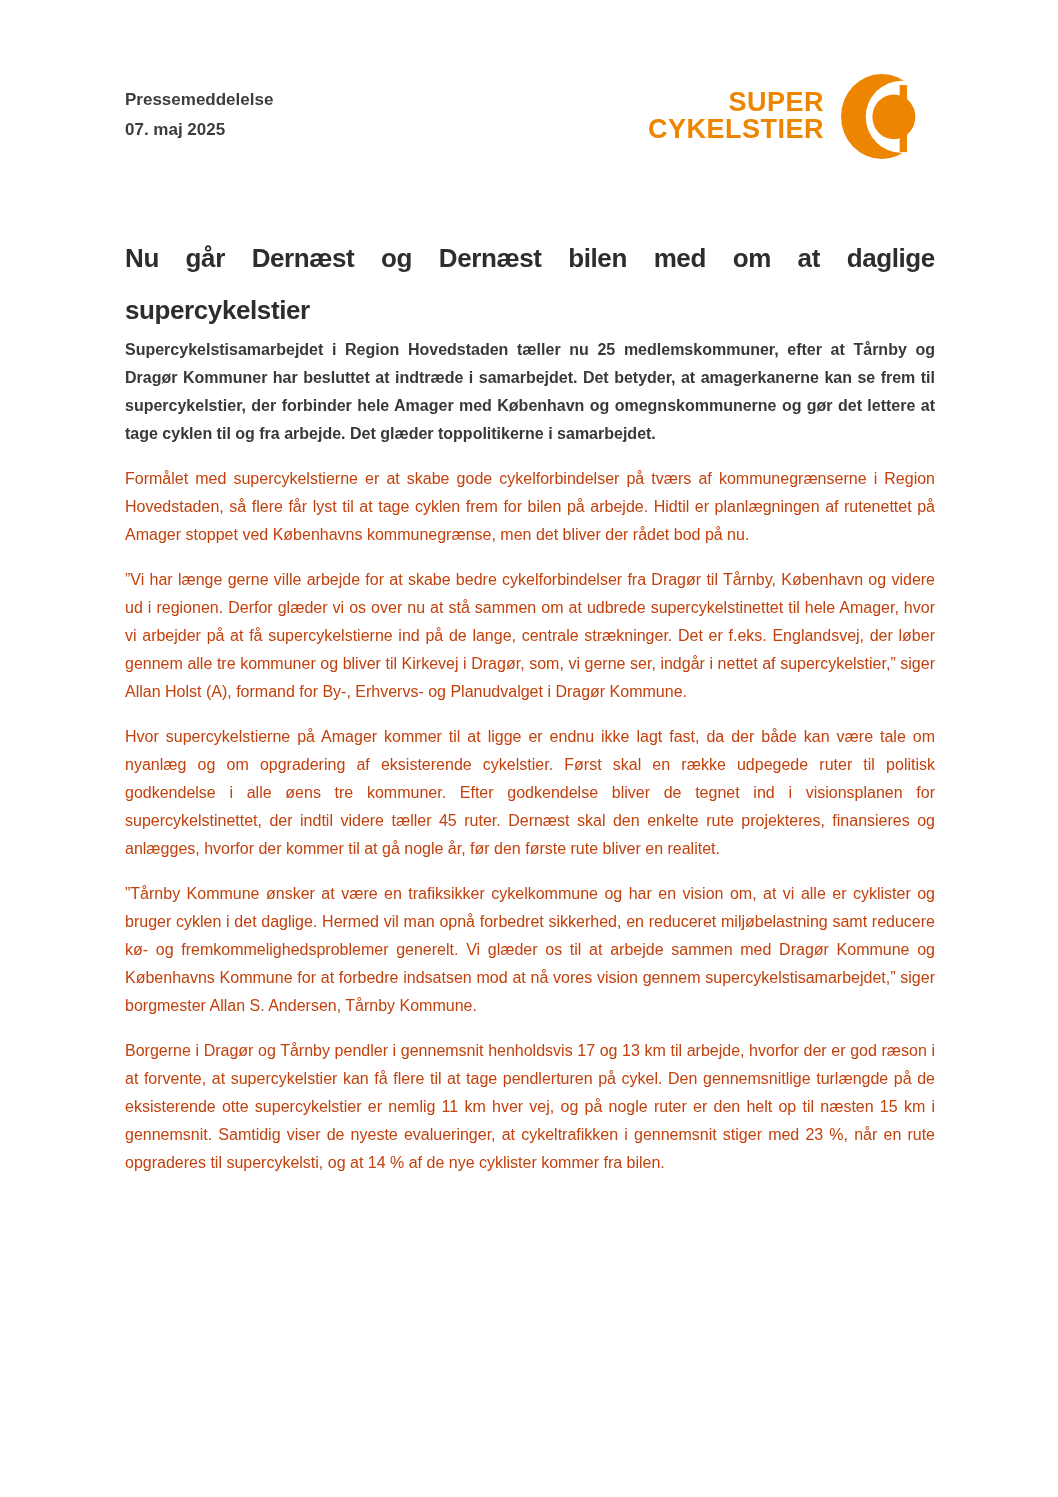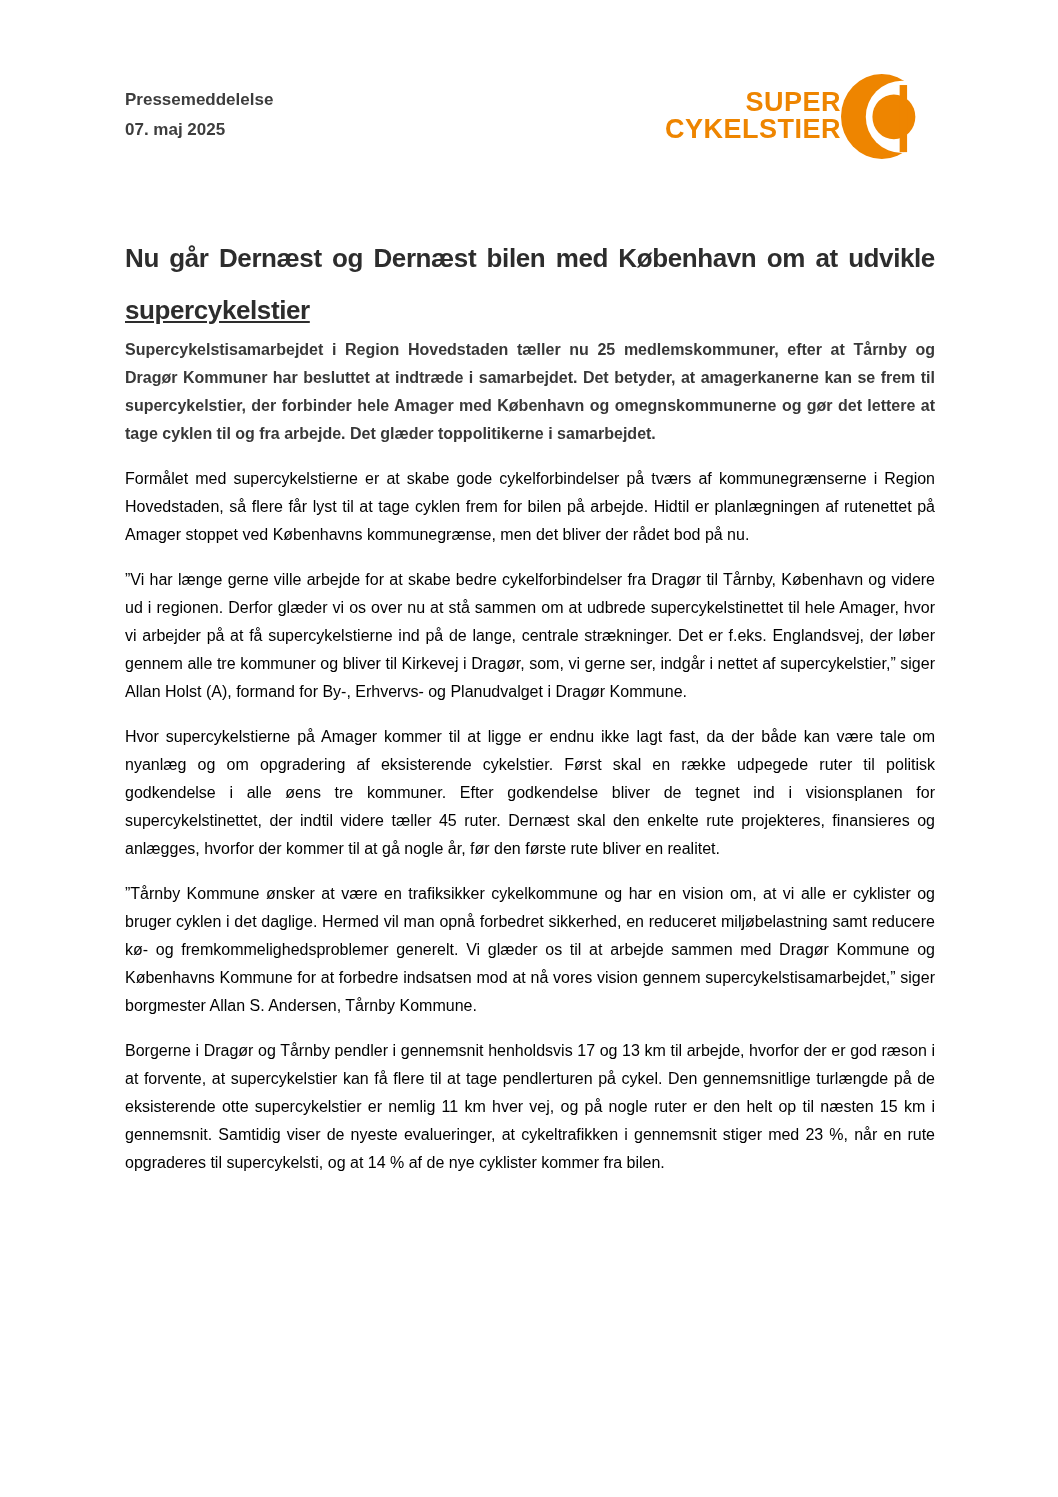--- a/index.html
+++ b/index.html
@@ -23,20 +23,21 @@
   .header-block {
     font-weight: 700;
     font-size: 17px;
     line-height: 30px;
     color: #3d3d3d;
     padding-top: 1px;
   }
   .logo {
     display: flex;
     align-items: center;
+    gap: 17px;
     margin-top: -11px;
     margin-right: 18px;
   }
   .logo-text {
     text-align: right;
     font-weight: 700;
     font-size: 27px;
     line-height: 27px;
     letter-spacing: 0.5px;
     color: #ee8500;
@@ -48,28 +49,28 @@
     line-height: 52px;
     font-weight: 700;
     color: #2d2d2d;
     letter-spacing: -0.4px;
   }
   .title-line-justified {
     display: flex;
     justify-content: space-between;
     white-space: nowrap;
   }
-  .title-line { text-align: left; text-decoration: underline; }
+  .title-line { text-align: left; }
   p.par {
     font-size: 16px;
     line-height: 28px;
     text-align: justify;
     text-justify: inter-word;
     margin: 0 0 17px 0;
-    color: #000000;
+    color: #c2410c;
   }
   p.lead {
     font-weight: 700;
     color: #383838;
   }
 </style>
 </head>
 <body>
 
 <div class="page">
@@ -96,24 +97,23 @@
 
   <h1 class="title">
     <div class="title-line-justified">
         <span>Nu</span>
         <span>går</span>
         <span>Dernæst</span>
         <span>og</span>
         <span>Dernæst</span>
         <span>bilen</span>
         <span>med</span>
-        <span>København</span>
         <span>om</span>
         <span>at</span>
-        <span>udvikle</span>
+        <span>daglige</span>
       </div>
     <div class="title-line">supercykelstier</div>
   </h1>
 
   <p class="par lead">Supercykelstisamarbejdet i Region Hovedstaden tæller nu 25 medlemskommuner, efter at Tårnby og Dragør Kommuner har besluttet at indtræde i samarbejdet. Det betyder, at amagerkanerne kan se frem til supercykelstier, der forbinder hele Amager med København og omegnskommunerne og gør det lettere at tage cyklen til og fra arbejde. Det glæder toppolitikerne i samarbejdet.</p>
 
   <p class="par">Formålet med supercykelstierne er at skabe gode cykelforbindelser på tværs af kommunegrænserne i Region Hovedstaden, så flere får lyst til at tage cyklen frem for bilen på arbejde. Hidtil er planlægningen af rutenettet på Amager stoppet ved Københavns kommunegrænse, men det bliver der rådet bod på nu.</p>
   <p class="par">”Vi har længe gerne ville arbejde for at skabe bedre cykelforbindelser fra Dragør til Tårnby, København og videre ud i regionen. Derfor glæder vi os over nu at stå sammen om at udbrede supercykelstinettet til hele Amager, hvor vi arbejder på at få supercykelstierne ind på de lange, centrale strækninger. Det er f.eks. Englandsvej, der løber gennem alle tre kommuner og bliver til Kirkevej i Dragør, som, vi gerne ser, indgår i nettet af supercykelstier,” siger Allan Holst (A), formand for By-, Erhvervs- og Planudvalget i Dragør Kommune.</p>
   <p class="par">Hvor supercykelstierne på Amager kommer til at ligge er endnu ikke lagt fast, da der både kan være tale om nyanlæg og om opgradering af eksisterende cykelstier. Først skal en række udpegede ruter til politisk godkendelse i alle øens tre kommuner. Efter godkendelse bliver de tegnet ind i visionsplanen for supercykelstinettet, der indtil videre tæller 45 ruter. Dernæst skal den enkelte rute projekteres, finansieres og anlægges, hvorfor der kommer til at gå nogle år, før den første rute bliver en realitet.</p>
   <p class="par">”Tårnby Kommune ønsker at være en trafiksikker cykelkommune og har en vision om, at vi alle er cyklister og bruger cyklen i det daglige. Hermed vil man opnå forbedret sikkerhed, en reduceret miljøbelastning samt reducere kø- og fremkommelighedsproblemer generelt. Vi glæder os til at arbejde sammen med Dragør Kommune og Københavns Kommune for at forbedre indsatsen mod at nå vores vision gennem supercykelstisamarbejdet,” siger borgmester Allan S. Andersen, Tårnby Kommune.</p>

